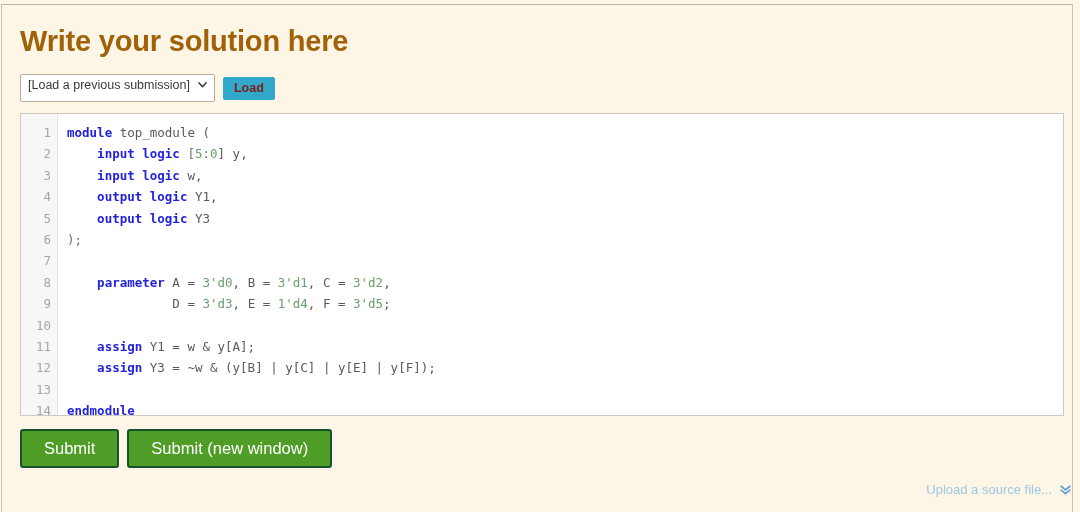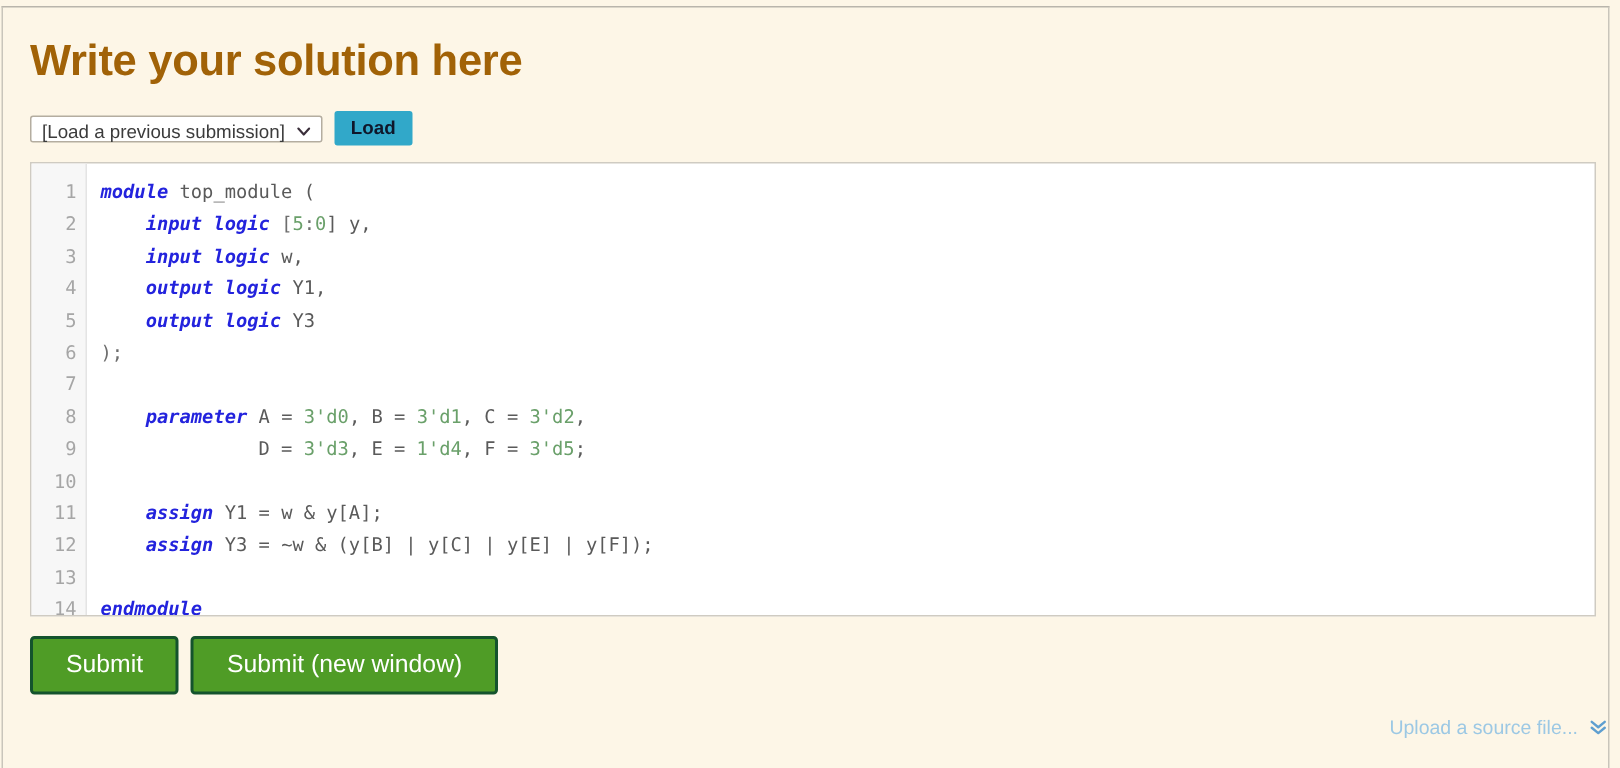--- a/index.html
+++ b/index.html
@@ -40,21 +40,21 @@
   
   .load-row {
     display: flex;
     align-items: center;
     gap: 8px;
     padding: 15px 0 0 18px;
   }
   .submission-select {
     position: relative;
     box-sizing: border-box;
-    height: 18px;
+    height: 28px;
     padding: 0 24px 0 7px;
     background: #ffffff;
     border: 1px solid #b4ada0;
     border-radius: 2px;
     font-size: 12.5px;
     line-height: 21px;
     color: #3b3b3b;
     white-space: nowrap;
     font-family: "Liberation Sans", sans-serif;
   }
@@ -65,21 +65,21 @@
     width: 9px;
     height: 9px;
   }
   .load-button {
     box-sizing: border-box;
     height: 23px;
     padding: 0 11px;
     background: #31a8c9;
     border: none;
     border-radius: 2px;
-    color: #0f172a;
+    color: #7f1d1d;
     font-size: 12.5px;
     font-weight: bold;
     line-height: 23px;
     font-family: "Liberation Sans", sans-serif;
     cursor: pointer;
   }
 
   
   .editor {
     position: relative;
@@ -113,21 +113,21 @@
     padding: 8px 0 0 9px;
     font-family: "DejaVu Sans Mono", monospace;
     font-size: 12.5px;
   }
   .code-line {
     height: 21.4px;
     line-height: 21.4px;
     white-space: pre;
     color: #555555;
   }
-  .tok-kw   { color: #2323dd; font-weight: bold; font-style: italic; }
+  .tok-kw   { color: #2323dd; font-weight: bold; }
   .tok-num  { color: #6aa06a; }
   .tok-id   { color: #5a5a5a; }
   .tok-punc { color: #6e6e6e; }
 
   
   .submit-row {
     display: flex;
     align-items: center;
     gap: 8px;
     padding: 13px 0 0 18px;

